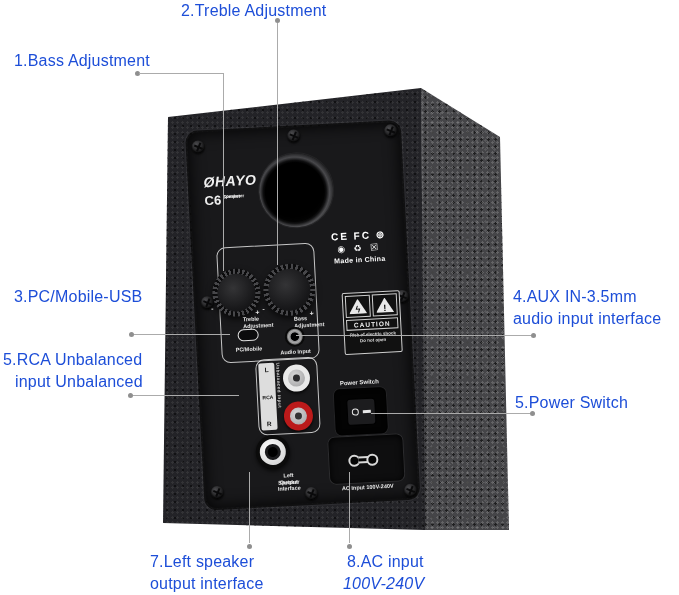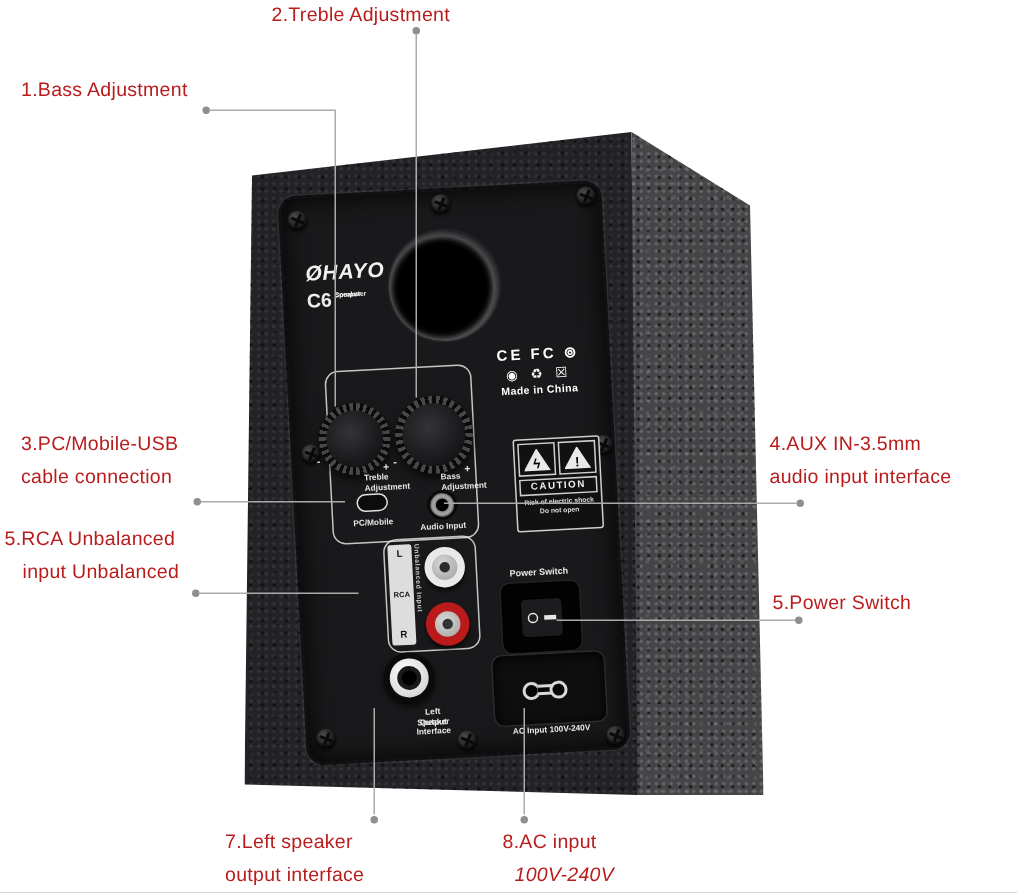--- a/index.html
+++ b/index.html
@@ -112,21 +112,21 @@
   .outjack .hole{position:absolute;inset:12px;border-radius:50%;background:#000;}
   .out-label{left:40px;top:344px;width:58px;text-align:center;font-size:5.5px;line-height:6.5px;font-weight:bold;color:#e8e8e8;}
   .ac-recess{left:125px;top:312px;width:74px;height:46px;background:#0e0e0f;border-radius:6px;
     box-shadow:inset 0 1px 7px #000,0 0 0 1px #2c2c2e;}
   .ac-inlet{left:140px;top:327px;width:38px;height:17px;display:flex;align-items:center;justify-content:center;}
   .ac-inlet span{position:static;}
   .ac-hole{width:12px;height:12px;border:2px solid #d8d8d8;border-radius:50%;background:#050505;}
   .ac-bar{width:10px;height:7px;border-top:2px solid #d8d8d8;border-bottom:2px solid #d8d8d8;background:#050505;margin:0 -2px;}
   .ac-label{left:122px;top:360px;width:80px;text-align:center;font-size:5.5px;font-weight:bold;color:#e8e8e8;}
   
-  .ann{position:absolute;z-index:6;color:#b91c1c;font-size:13px;letter-spacing:0.2px;white-space:nowrap;}
+  .ann{position:absolute;z-index:6;color:#1d4ed8;font-size:16px;letter-spacing:0.2px;white-space:nowrap;}
   .dot{position:absolute;z-index:6;width:5px;height:5px;border-radius:50%;background:#8f8f8f;}
   .lineH{position:absolute;z-index:6;height:1px;background:#ababab;}
   .lineV{position:absolute;z-index:6;width:1px;background:#ababab;}
 </style>
 </head>
 <body>
 
 <div class="stage">
 
   <div class="speaker">
@@ -249,21 +249,20 @@
   <div class="ann" style="left:14px;top:52px;">1.Bass Adjustment</div>
   <div class="dot" style="left:134.5px;top:70.5px;"></div>
   <div class="lineH" style="left:139px;top:72.5px;width:84px;"></div>
   <div class="lineV" style="left:222.5px;top:73px;height:198px;"></div>
 
   <div class="ann" style="left:181px;top:2px;">2.Treble Adjustment</div>
   <div class="dot" style="left:274.5px;top:17.5px;"></div>
   <div class="lineV" style="left:276.5px;top:23px;height:242px;"></div>
 
   <div class="ann" style="left:14px;top:288px;">3.PC/Mobile-USB</div>
-  <div class="ann" style="left:14px;top:310px;">cable connection</div>
   <div class="dot" style="left:128.5px;top:331.5px;"></div>
   <div class="lineH" style="left:134px;top:334px;width:96px;"></div>
 
   <div class="ann" style="left:513px;top:288px;">4.AUX IN-3.5mm</div>
   <div class="ann" style="left:513px;top:310px;">audio input interface</div>
   <div class="dot" style="left:530.5px;top:332.5px;"></div>
   <div class="lineH" style="left:296px;top:335px;width:235px;"></div>
 
   <div class="ann" style="left:3px;top:351px;">5.RCA Unbalanced</div>
   <div class="ann" style="left:15px;top:373px;">input Unbalanced</div>
@@ -272,18 +271,18 @@
 
   <div class="ann" style="left:515px;top:394px;">5.Power Switch</div>
   <div class="dot" style="left:529.5px;top:410.5px;"></div>
   <div class="lineH" style="left:371px;top:413px;width:159px;"></div>
 
   <div class="ann" style="left:150px;top:553px;">7.Left speaker</div>
   <div class="ann" style="left:150px;top:575px;">output interface</div>
   <div class="dot" style="left:246.5px;top:543.5px;"></div>
   <div class="lineV" style="left:248.5px;top:472px;height:71px;"></div>
 
-  <div class="ann" style="left:335px;top:553px;">8.AC input</div>
+  <div class="ann" style="left:347px;top:553px;">8.AC input</div>
   <div class="ann" style="left:343px;top:575px;font-style:italic;">100V-240V</div>
   <div class="dot" style="left:346.5px;top:543.5px;"></div>
   <div class="lineV" style="left:348.5px;top:472px;height:71px;"></div>
 
 </div>
 
 </body></html>

